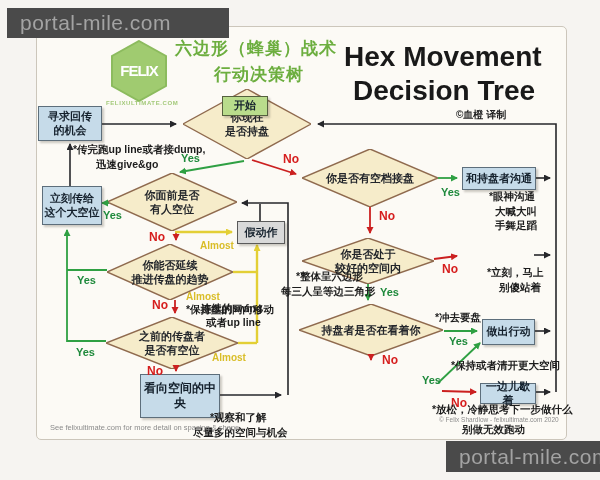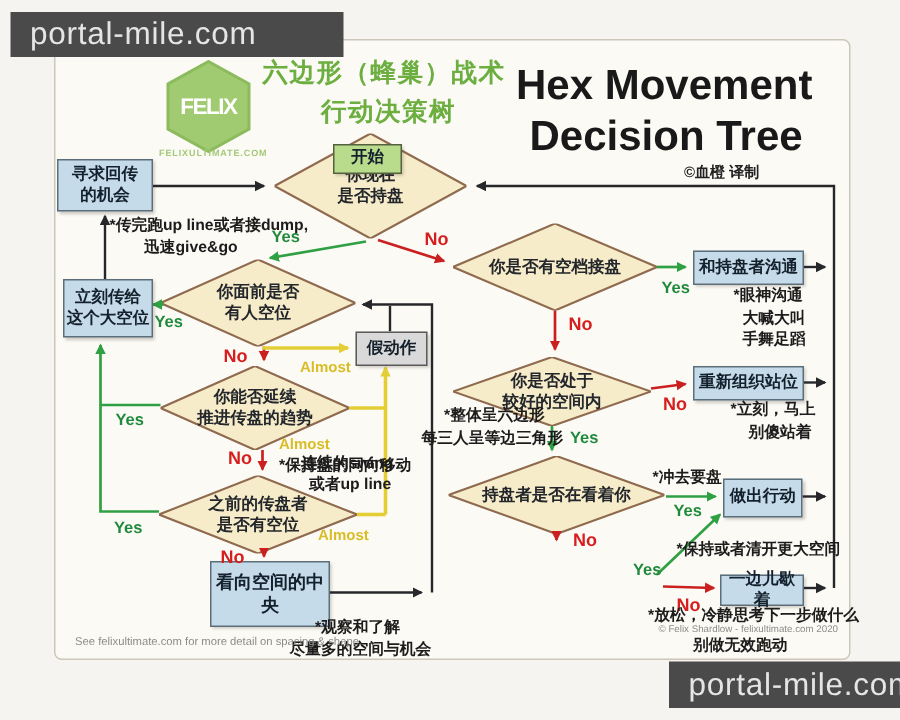--- a/index.html
+++ b/index.html
@@ -24,21 +24,21 @@
   .yes{color:#1f8a3c;font-size:11px;}
   .no{color:#d61e1e;font-size:12px;}
   .almost{color:#d9bd27;font-size:10px;z-index:5;}
   .ann{position:absolute;font-weight:bold;font-size:10.5px;color:#1c1c1c;white-space:nowrap;z-index:7;}
   .ann.tiny{font-size:6.5px;color:#8d8d8d;font-weight:normal;}
   .ann.gnote{font-size:7.5px;color:#8b8b8b;font-weight:normal;white-space:normal;line-height:1.15;}
   .title-cn{position:absolute;font-weight:bold;font-size:17px;color:#6cae3f;letter-spacing:1px;z-index:5;white-space:nowrap;}
   .title-en{position:absolute;font-weight:bold;font-size:28px;color:#191919;z-index:5;white-space:nowrap;}
   .credit{position:absolute;font-weight:bold;font-size:10px;color:#222;z-index:5;}
   .logo-site{position:absolute;font-weight:bold;font-size:6px;color:#a3c979;letter-spacing:.6px;z-index:5;}
-  .wm{position:absolute;background:#4a4a4a;color:#e5e5e5;font-size:21px;display:flex;align-items:center;
+  .wm{position:absolute;background:#4a4a4a;color:#a3a3a3;font-size:21px;display:flex;align-items:center;
       padding-left:13px;letter-spacing:.5px;z-index:10;}
 </style>
 </head>
 <body>
 
 <div id="canvas">
 
   <div id="panel"></div>
 
   <svg class="abs" style="left:110px;top:40px;z-index:5" width="58" height="62" viewBox="0 0 58 62">
@@ -181,23 +181,20 @@
       <span>这个大空位</span>
     </div>
   <div class="bx gray" style="left:237px;top:221px;width:46px;height:21px">
       <span>假动作</span>
     </div>
   <div class="bx blue" style="left:140px;top:374px;width:78px;height:42px;font-size:12px">
       <span>看向空间的中央</span>
     </div>
   <div class="bx blue" style="left:462px;top:167px;width:72px;height:21px">
       <span>和持盘者沟通</span>
-    </div>
-  <div class="bx blue" style="left:462px;top:244px;width:72px;height:21px">
-      <span>重新组织站位</span>
     </div>
   <div class="bx blue" style="left:482px;top:319px;width:51px;height:24px">
       <span>做出行动</span>
     </div>
   <div class="bx blue" style="left:480px;top:383px;width:54px;height:19px">
       <span>一边儿歇着</span>
     </div>
 
   <span class="lbl yes" style="left:181px;top:152px">Yes</span>
   <span class="lbl yes" style="left:103px;top:209px">Yes</span>

